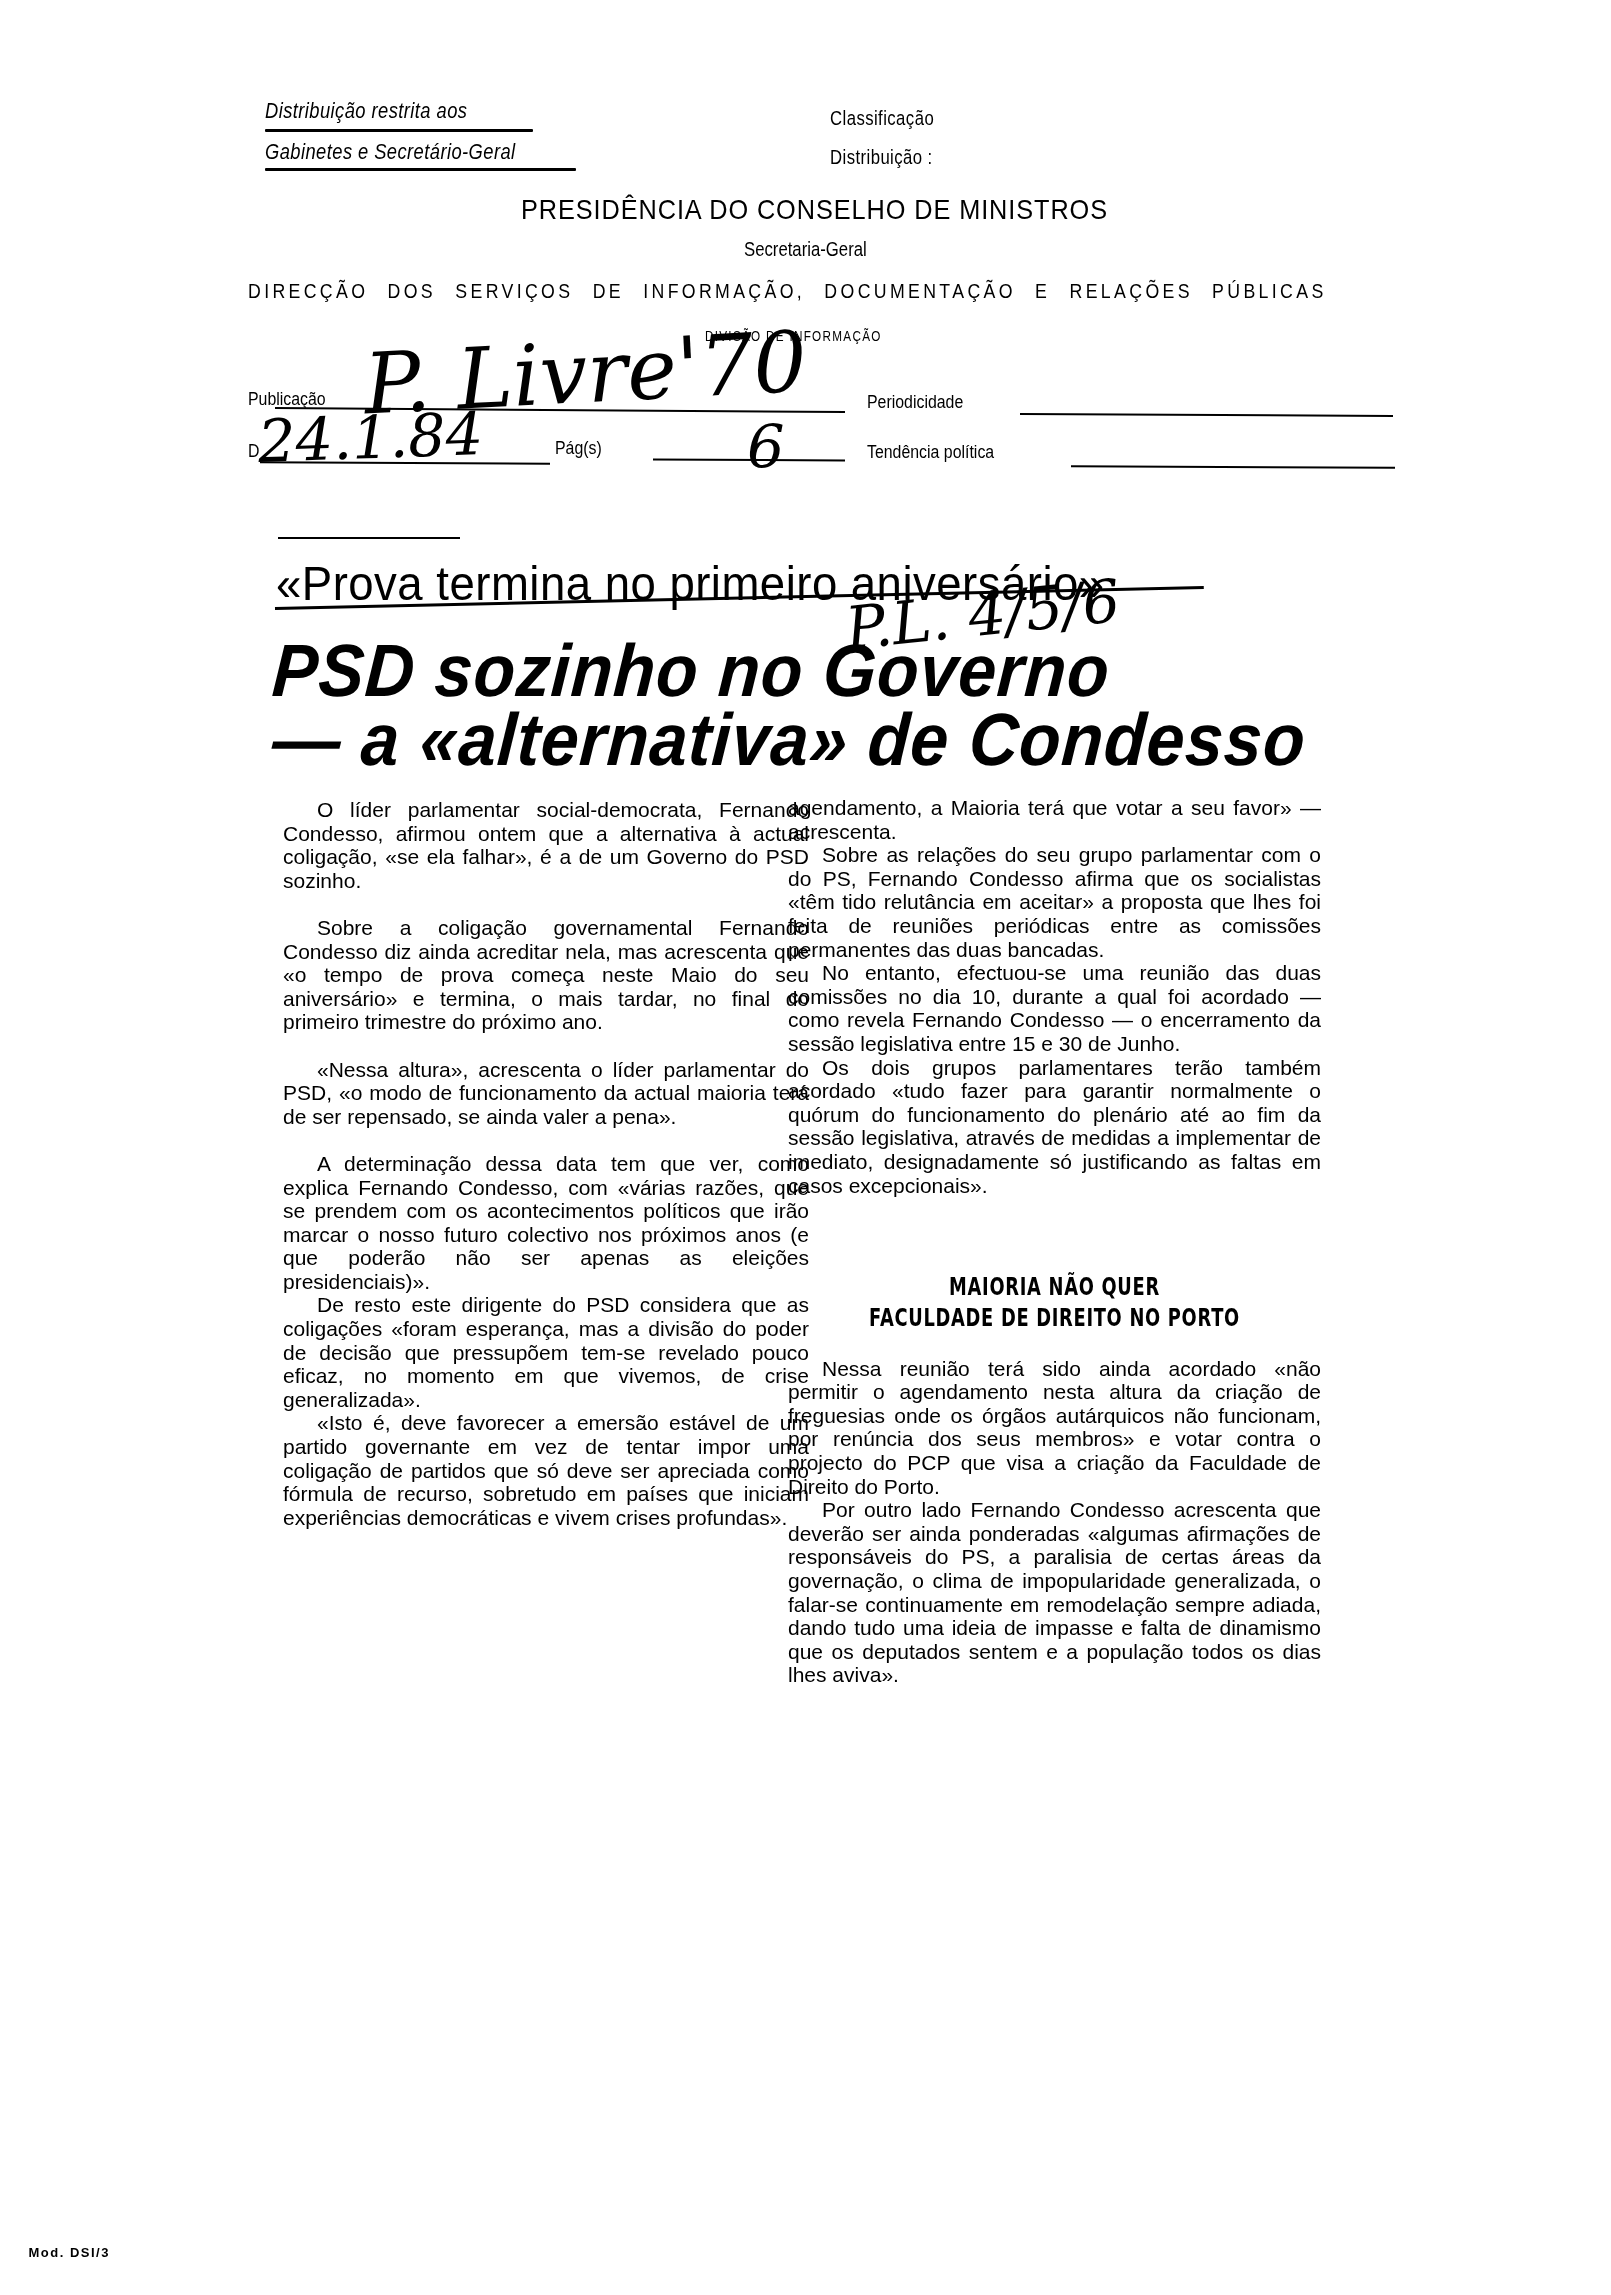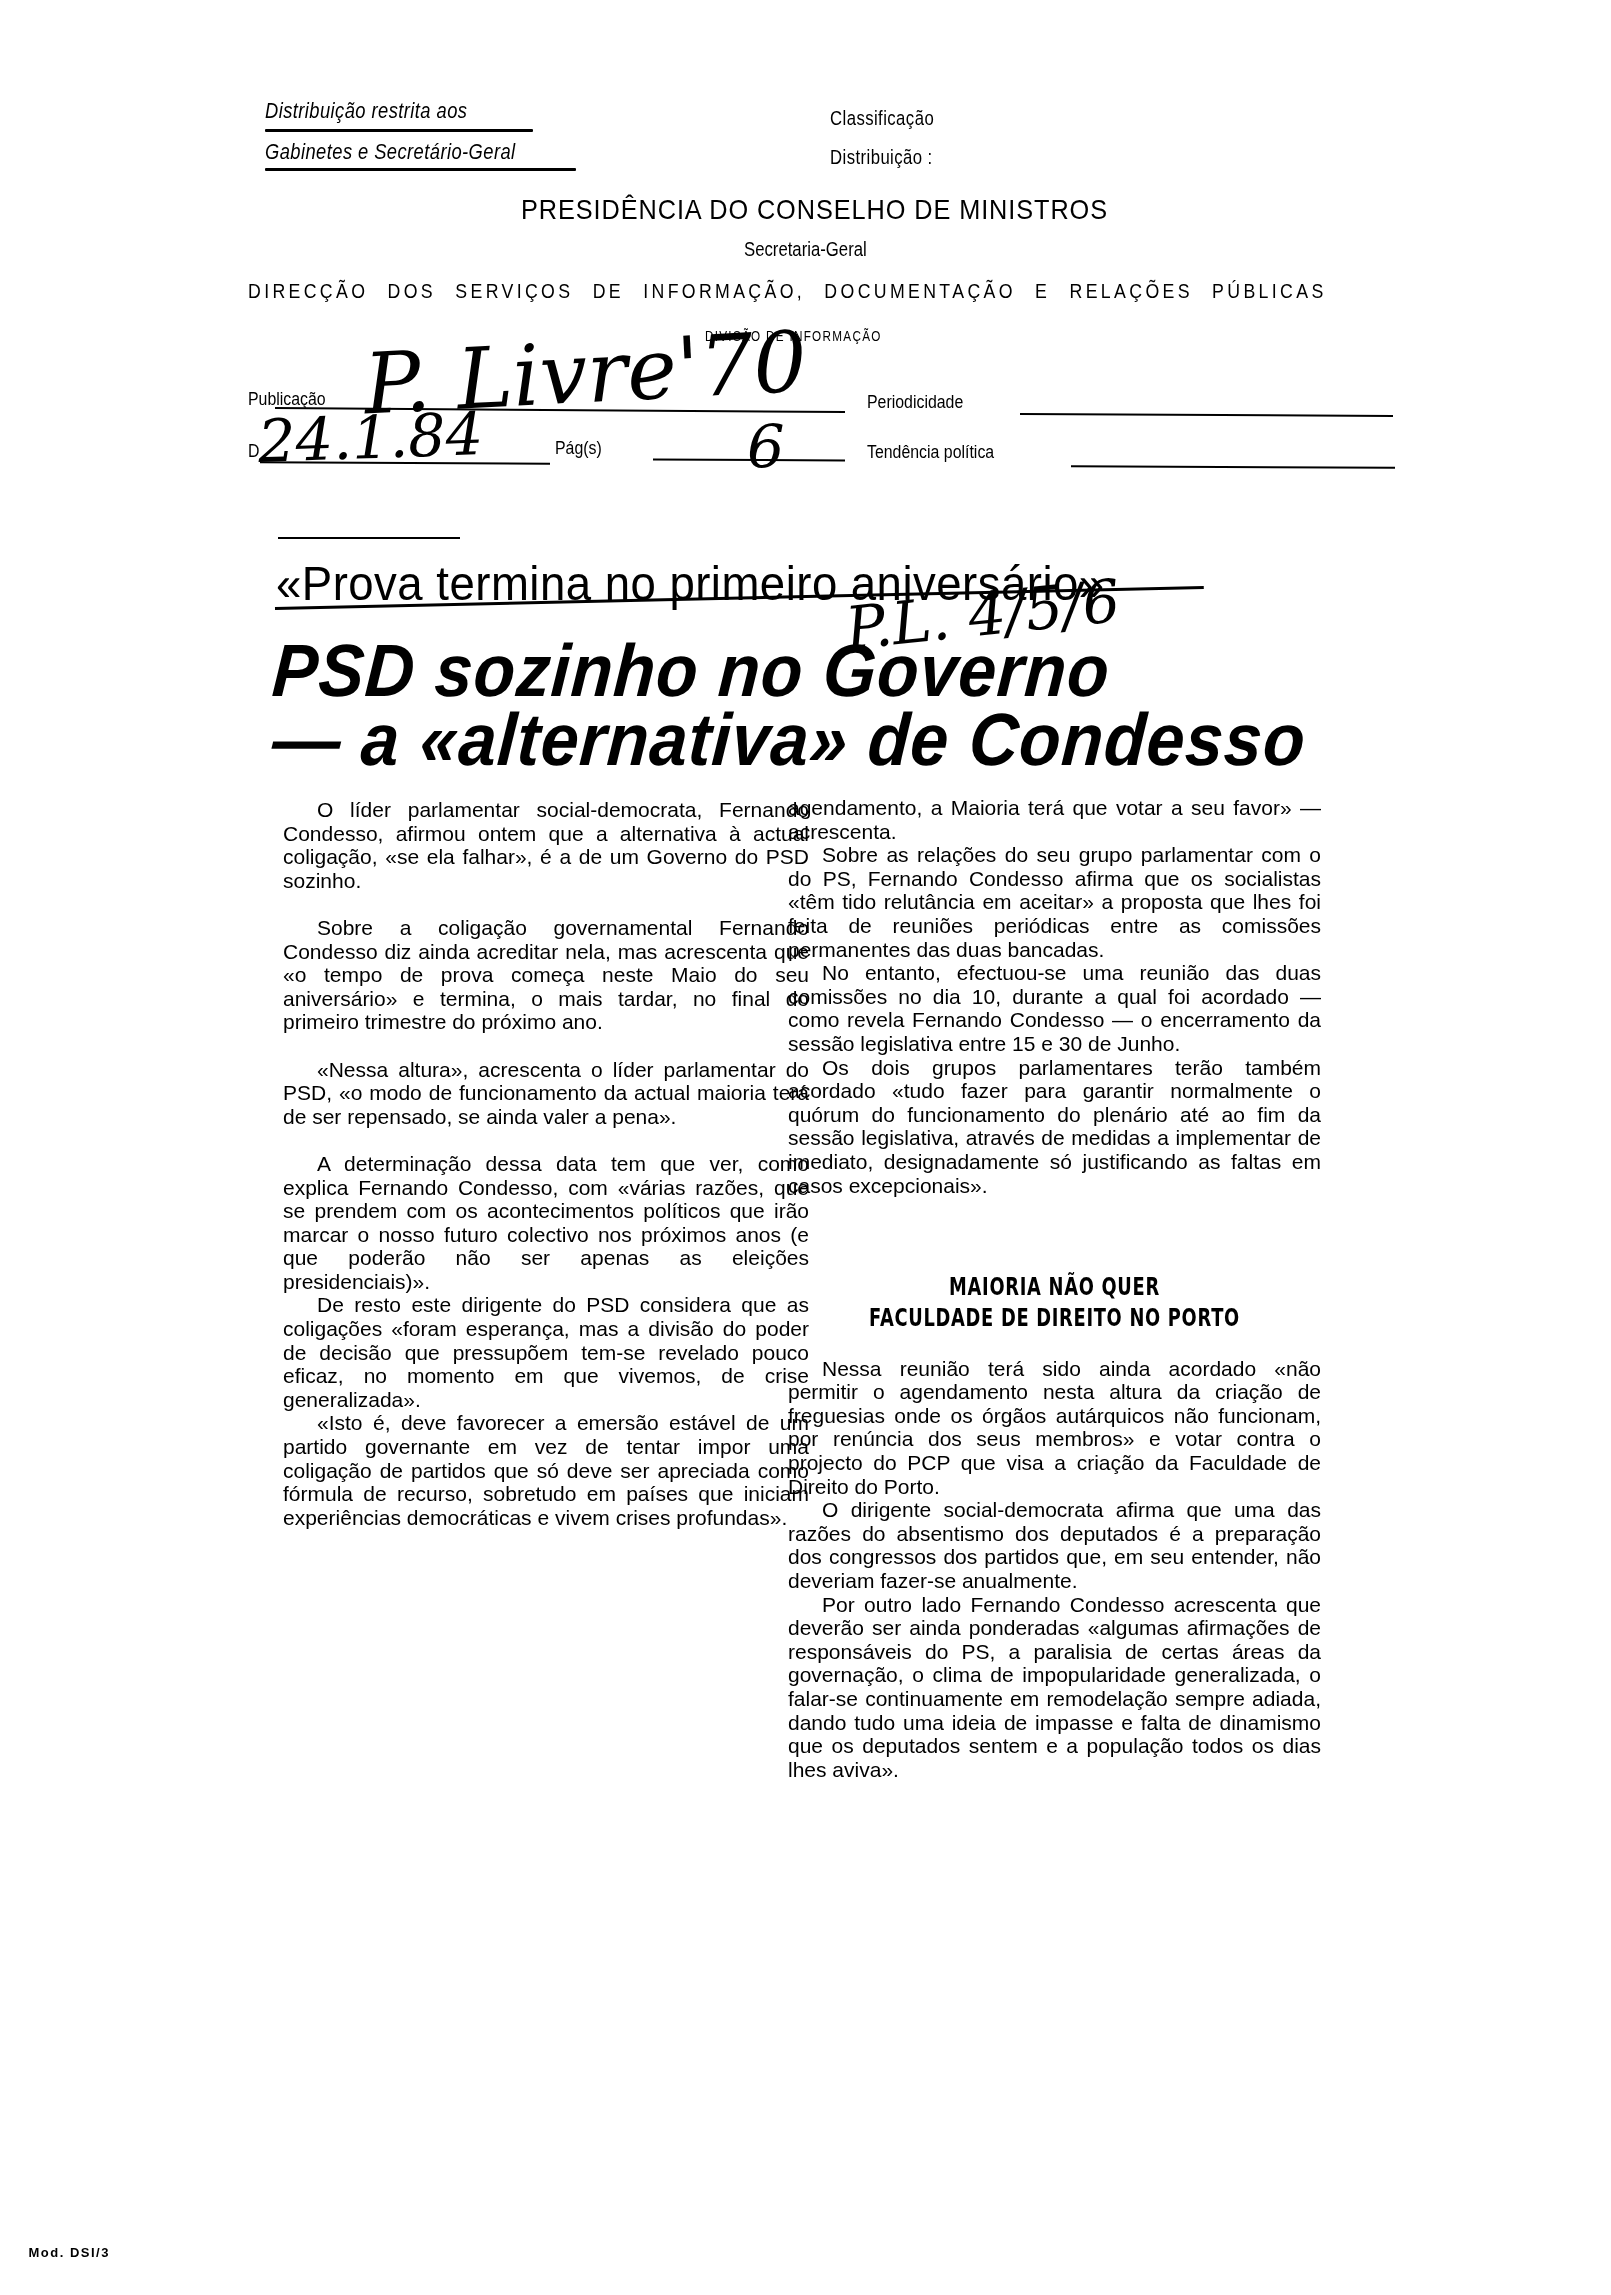--- a/index.html
+++ b/index.html
@@ -84,18 +84,17 @@
   <p>Os dois grupos parlamentares terão também acordado «tudo fazer para garantir normalmente o quórum do funcionamento do plenário até ao fim da sessão legislativa, através de medidas a implementar de imediato, designadamente só justificando as faltas em casos excepcionais».</p>
 
   <div style="height:74px;"></div>
   <div class="subhead">
     <div>MAIORIA NÃO QUER</div>
     <div>FACULDADE DE DIREITO NO PORTO</div>
   </div>
   <div style="height:24.6px;"></div>
 
   <p>Nessa reunião terá sido ainda acordado «não permitir o agendamento nesta altura da criação de freguesias onde os órgãos autárquicos não funcionam, por renúncia dos seus membros» e votar contra o projecto do PCP que visa a criação da Faculdade de Direito do Porto.</p>
-  <p>O dirigente social-democrata afirma que uma das razões do absentismo dos deputados é a preparação dos congressos dos partidos que, em seu entender, não deveriam fazer-se anualmente.</p>
   <p>Por outro lado Fernando Condesso acrescenta que deverão ser ainda ponderadas «algumas afirmações de responsáveis do PS, a paralisia de certas áreas da governação, o clima de impopularidade generalizada, o falar-se continuamente em remodelação sempre adiada, dando tudo uma ideia de impasse e falta de dinamismo que os deputados sentem e a população todos os dias lhes aviva».</p>
 </div>
 
 <div class="abs footer" style="left:28.5px; top:2245px;">Mod. DSI/3</div>
 
 
 </body></html>

